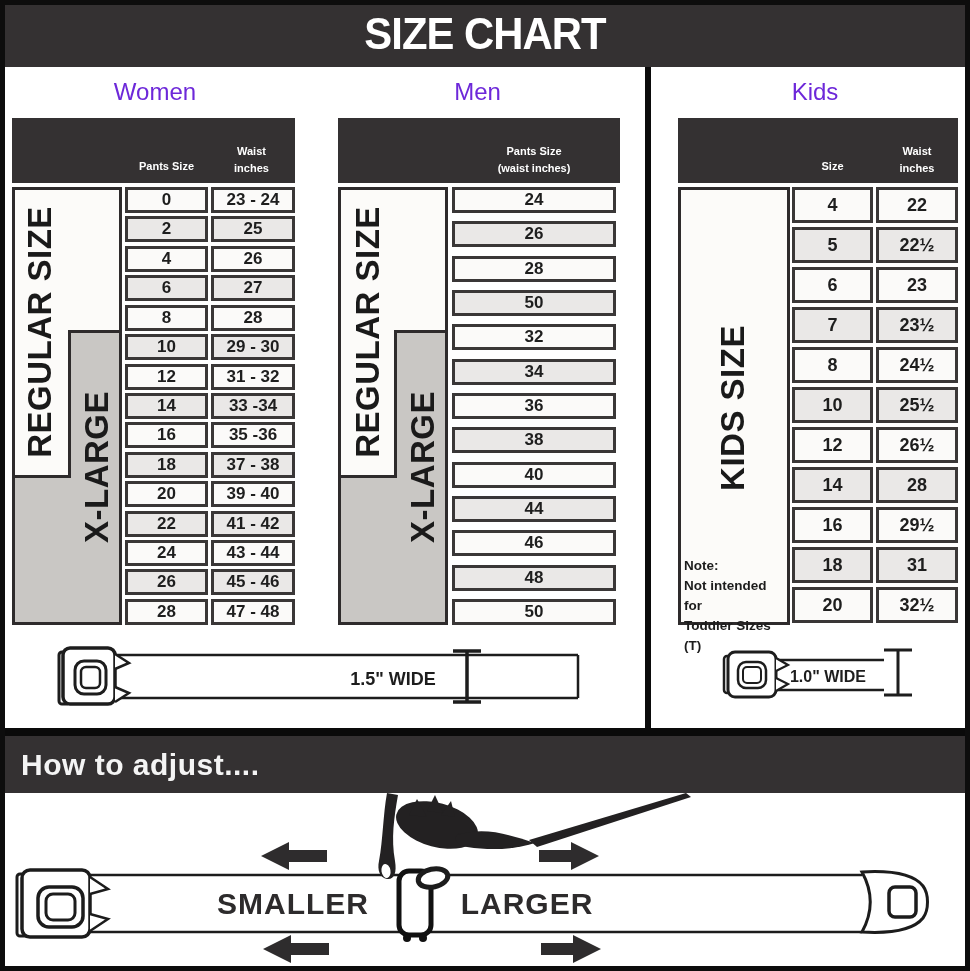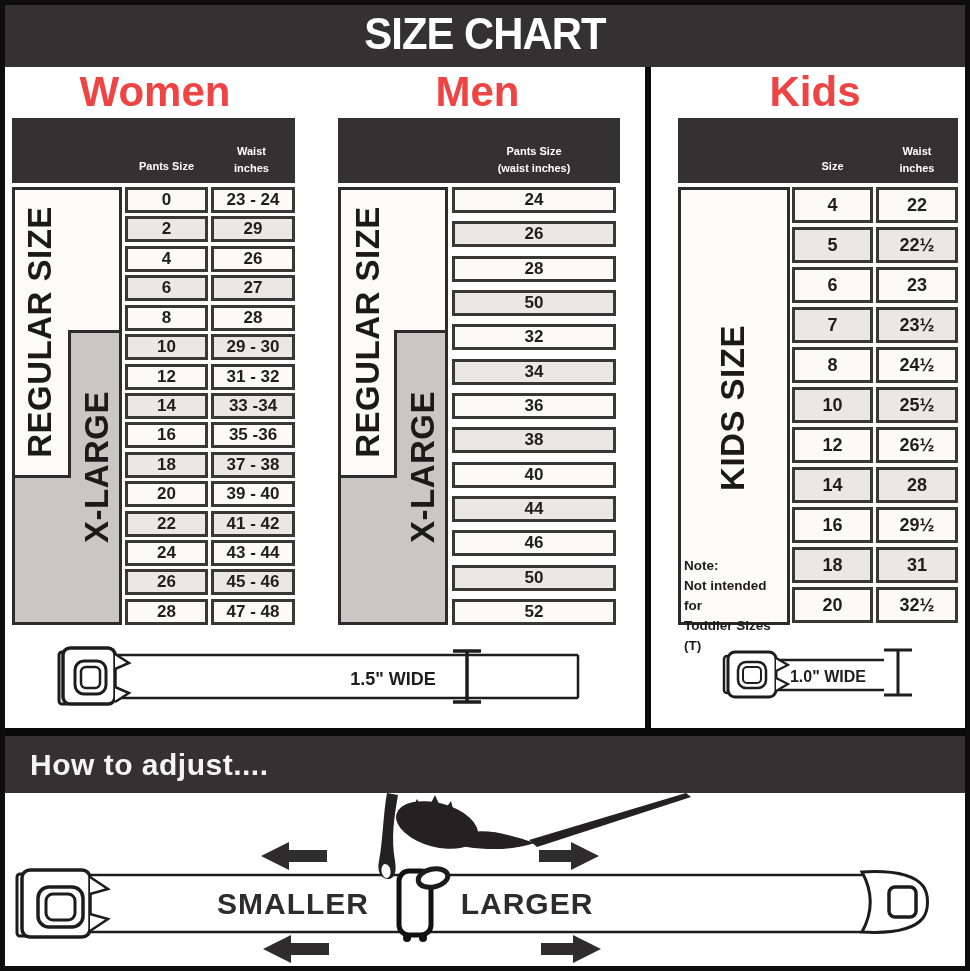--- a/index.html
+++ b/index.html
@@ -7,24 +7,24 @@
     position:relative;width:970px;height:971px;background:#ffffff;
     font-family:"Liberation Sans","DejaVu Sans",sans-serif;overflow:hidden;
   }
   .abs{position:absolute;}
   
   #title-band{left:0;top:0;width:970px;height:67px;background:#343132;
     display:flex;align-items:center;justify-content:center;}
   #title-band .t{color:#fff;font-size:44px;font-weight:bold;letter-spacing:-1px;transform:scaleX(.95);}
   #adjust-band{left:0;top:728px;width:970px;height:65px;background:#343132;
     border-top:8px solid #0a0a0a;box-sizing:border-box;display:flex;align-items:center;}
-  #adjust-band .t{color:#f4f4f4;font-size:30px;font-weight:bold;margin-left:30px;letter-spacing:0.5px;}
+  #adjust-band .t{color:#f4f4f4;font-size:30px;font-weight:bold;margin-left:21px;letter-spacing:0.5px;}
   
   .col-heading{top:70px;height:44px;display:flex;align-items:center;justify-content:center;
-    font-size:42px;font-weight:bold;color:#ef4444;}
+    font-size:24px;font-weight:normal;color:#6d28d9;}
   
   .thead{top:118px;height:65px;background:#343132;color:#fff;}
   .thead .hlbl{position:absolute;text-align:center;font-weight:bold;font-size:11px;line-height:17px;}
   
   .label-box{background:#fcfbf9;border:3px solid #2e2b2c;box-sizing:border-box;}
   .gray-box{background:#c9c7c4;border:3px solid #2e2b2c;box-sizing:border-box;}
   .vlabel{display:flex;align-items:center;justify-content:center;
     font-weight:bold;color:#1a1a1a;font-size:33px;letter-spacing:0.5px;white-space:nowrap;
     transform:rotate(-90deg);}
   
@@ -71,21 +71,21 @@
   <div class="abs vlabel" style="left:-110px;top:312px;width:300px;height:40px;">REGULAR SIZE</div>
   <div class="abs vlabel" style="left:-33px;top:447px;width:260px;height:40px;">X-LARGE</div>
   <div class="abs rows women-rows" style="left:125px;top:187px;width:170px;height:438px;">
   <div class="trow">
     <div class="cell c1">0</div>
     <div class="cell c2">23 - 24</div>
   </div>
 
   <div class="trow">
     <div class="cell c1">2</div>
-    <div class="cell c2">29</div>
+    <div class="cell c2">25</div>
   </div>
 
   <div class="trow">
     <div class="cell c1">4</div>
     <div class="cell c2">26</div>
   </div>
 
   <div class="trow">
     <div class="cell c1">6</div>
     <div class="cell c2">27</div>
@@ -197,28 +197,28 @@
 
 
   <div class="trow">
     <div class="cell c1">44</div>
   </div>
 
   <div class="trow">
     <div class="cell c1">46</div>
   </div>
 
+  <div class="trow">
+    <div class="cell c1">48</div>
+  </div>
 
   <div class="trow">
     <div class="cell c1">50</div>
   </div>
 
-  <div class="trow">
-    <div class="cell c1">52</div>
-  </div>
 </div>
 
   <div class="abs thead" style="left:678px;width:280px;">
     <div class="hlbl" style="left:114px;width:81px;bottom:8px;">Size</div>
     <div class="hlbl" style="left:198px;width:82px;bottom:6px;">
       <span>Waist</span><br>
       <span>inches</span>
     </div>
   </div>
   <div class="abs label-box" style="left:678px;top:187px;width:112px;height:438px;"></div>

